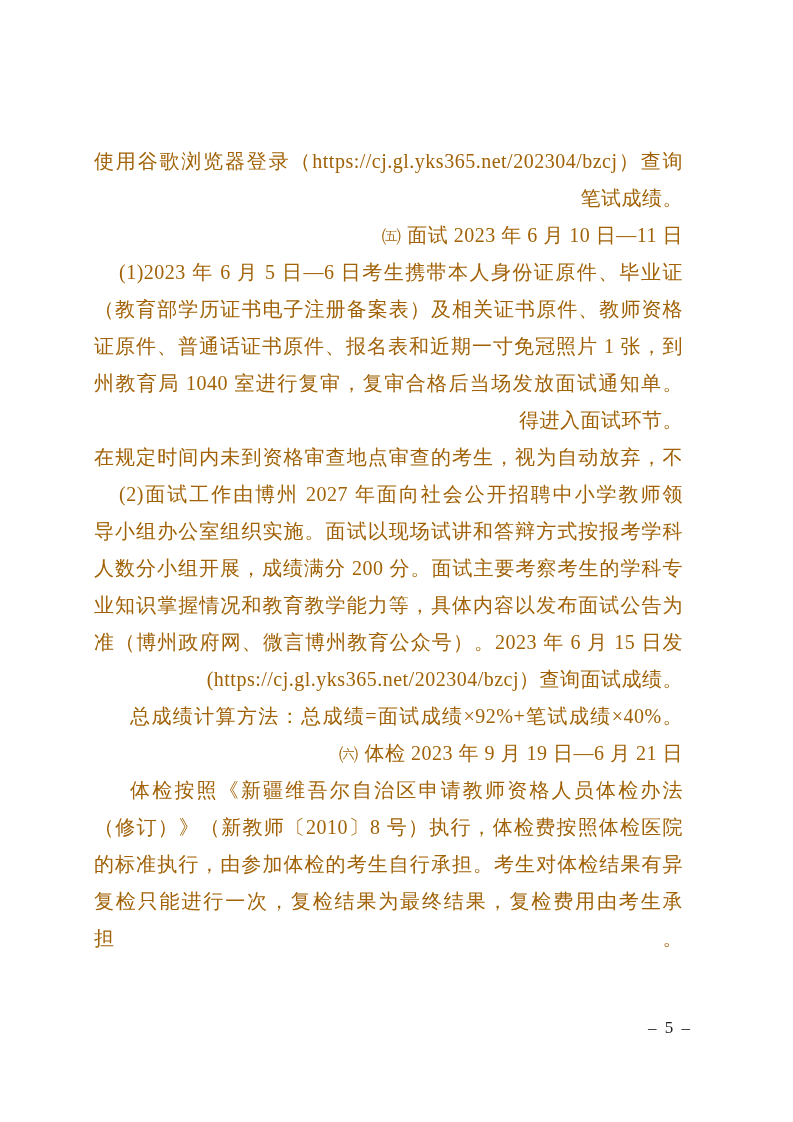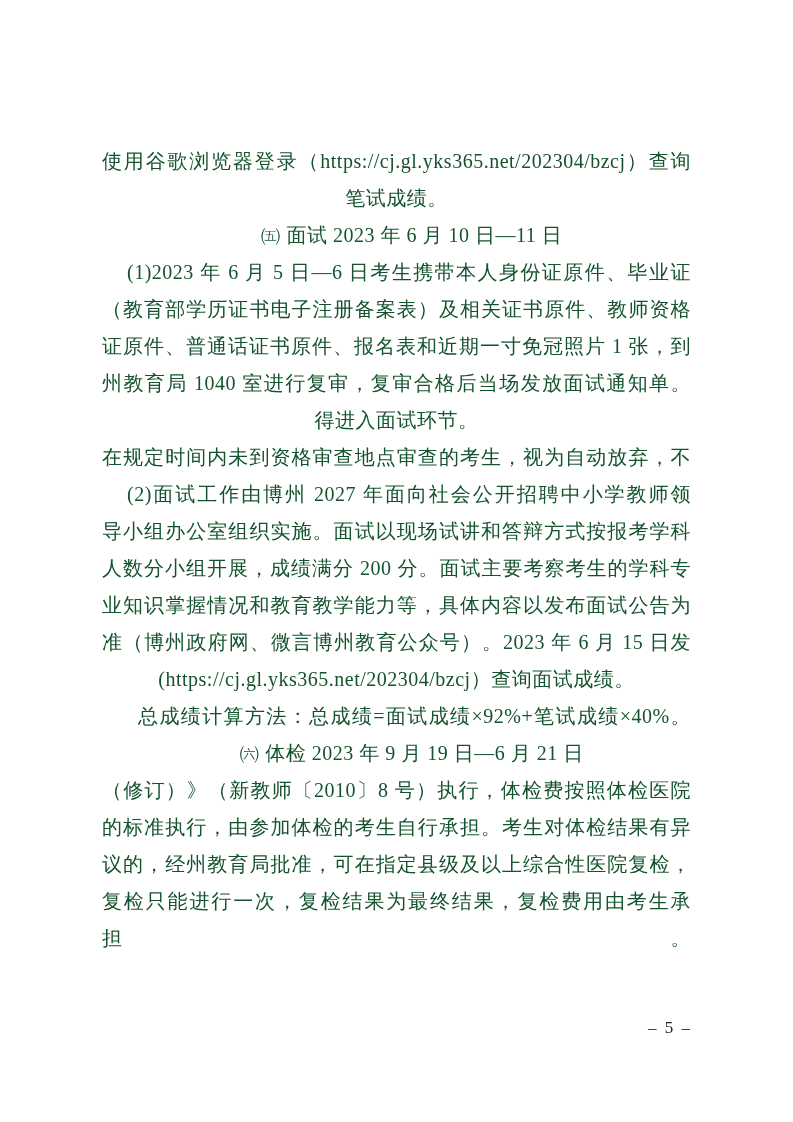--- a/index.html
+++ b/index.html
@@ -11,31 +11,31 @@
   }
   .page {
     position: relative;
     width: 793px;
     height: 1122px;
     background: #ffffff;
     overflow: hidden;
   }
   .textblock {
     position: absolute;
-    left: 102px;
+    left: 94px;
     top: 143px;
     width: 589px;
-    color: #14532d;
+    color: #a16207;
   }
   .line {
     font-size: 20px;
     line-height: 37px;
     height: 37px;
     white-space: nowrap;
-    text-align: center;
+    text-align: right;
     letter-spacing: 0.5px;
   }
   .stretch {
     white-space: normal;
     text-align: justify;
     text-align-last: justify;
     text-justify: inter-character;
   }
   .heading {
     font-weight: normal;
@@ -69,20 +69,20 @@
     <div class="line">得进入面试环节。</div>
     <div class="line stretch">在规定时间内未到资格审查地点审查的考生，视为自动放弃，不</div>
     <div class="line stretch ind-1">(2)面试工作由博州 2027 年面向社会公开招聘中小学教师领</div>
     <div class="line stretch">导小组办公室组织实施。面试以现场试讲和答辩方式按报考学科</div>
     <div class="line stretch">人数分小组开展，成绩满分 200 分。面试主要考察考生的学科专</div>
     <div class="line stretch">业知识掌握情况和教育教学能力等，具体内容以发布面试公告为</div>
     <div class="line stretch">准（博州政府网、微言博州教育公众号）。2023 年 6 月 15 日发</div>
     <div class="line">(https://cj.gl.yks365.net/202304/bzcj）查询面试成绩。</div>
     <div class="line stretch ind-p">总成绩计算方法：总成绩=面试成绩×92%+笔试成绩×40%。</div>
     <div class="line heading ind-h">㈥ 体检 2023 年 9 月 19 日—6 月 21 日</div>
+    <div class="line stretch ind-p">体检按照《新疆维吾尔自治区申请教师资格人员体检办法</div>
     <div class="line stretch">（修订）》（新教师〔2010〕8 号）执行，体检费按照体检医院</div>
     <div class="line stretch">的标准执行，由参加体检的考生自行承担。考生对体检结果有异</div>
-    <div class="line stretch">议的，经州教育局批准，可在指定县级及以上综合性医院复检，</div>
     <div class="line stretch">复检只能进行一次，复检结果为最终结果，复检费用由考生承担。</div>
   </div>
 
   <div class="page-number">– 5 –</div>
 </div>
 
 </body></html>

